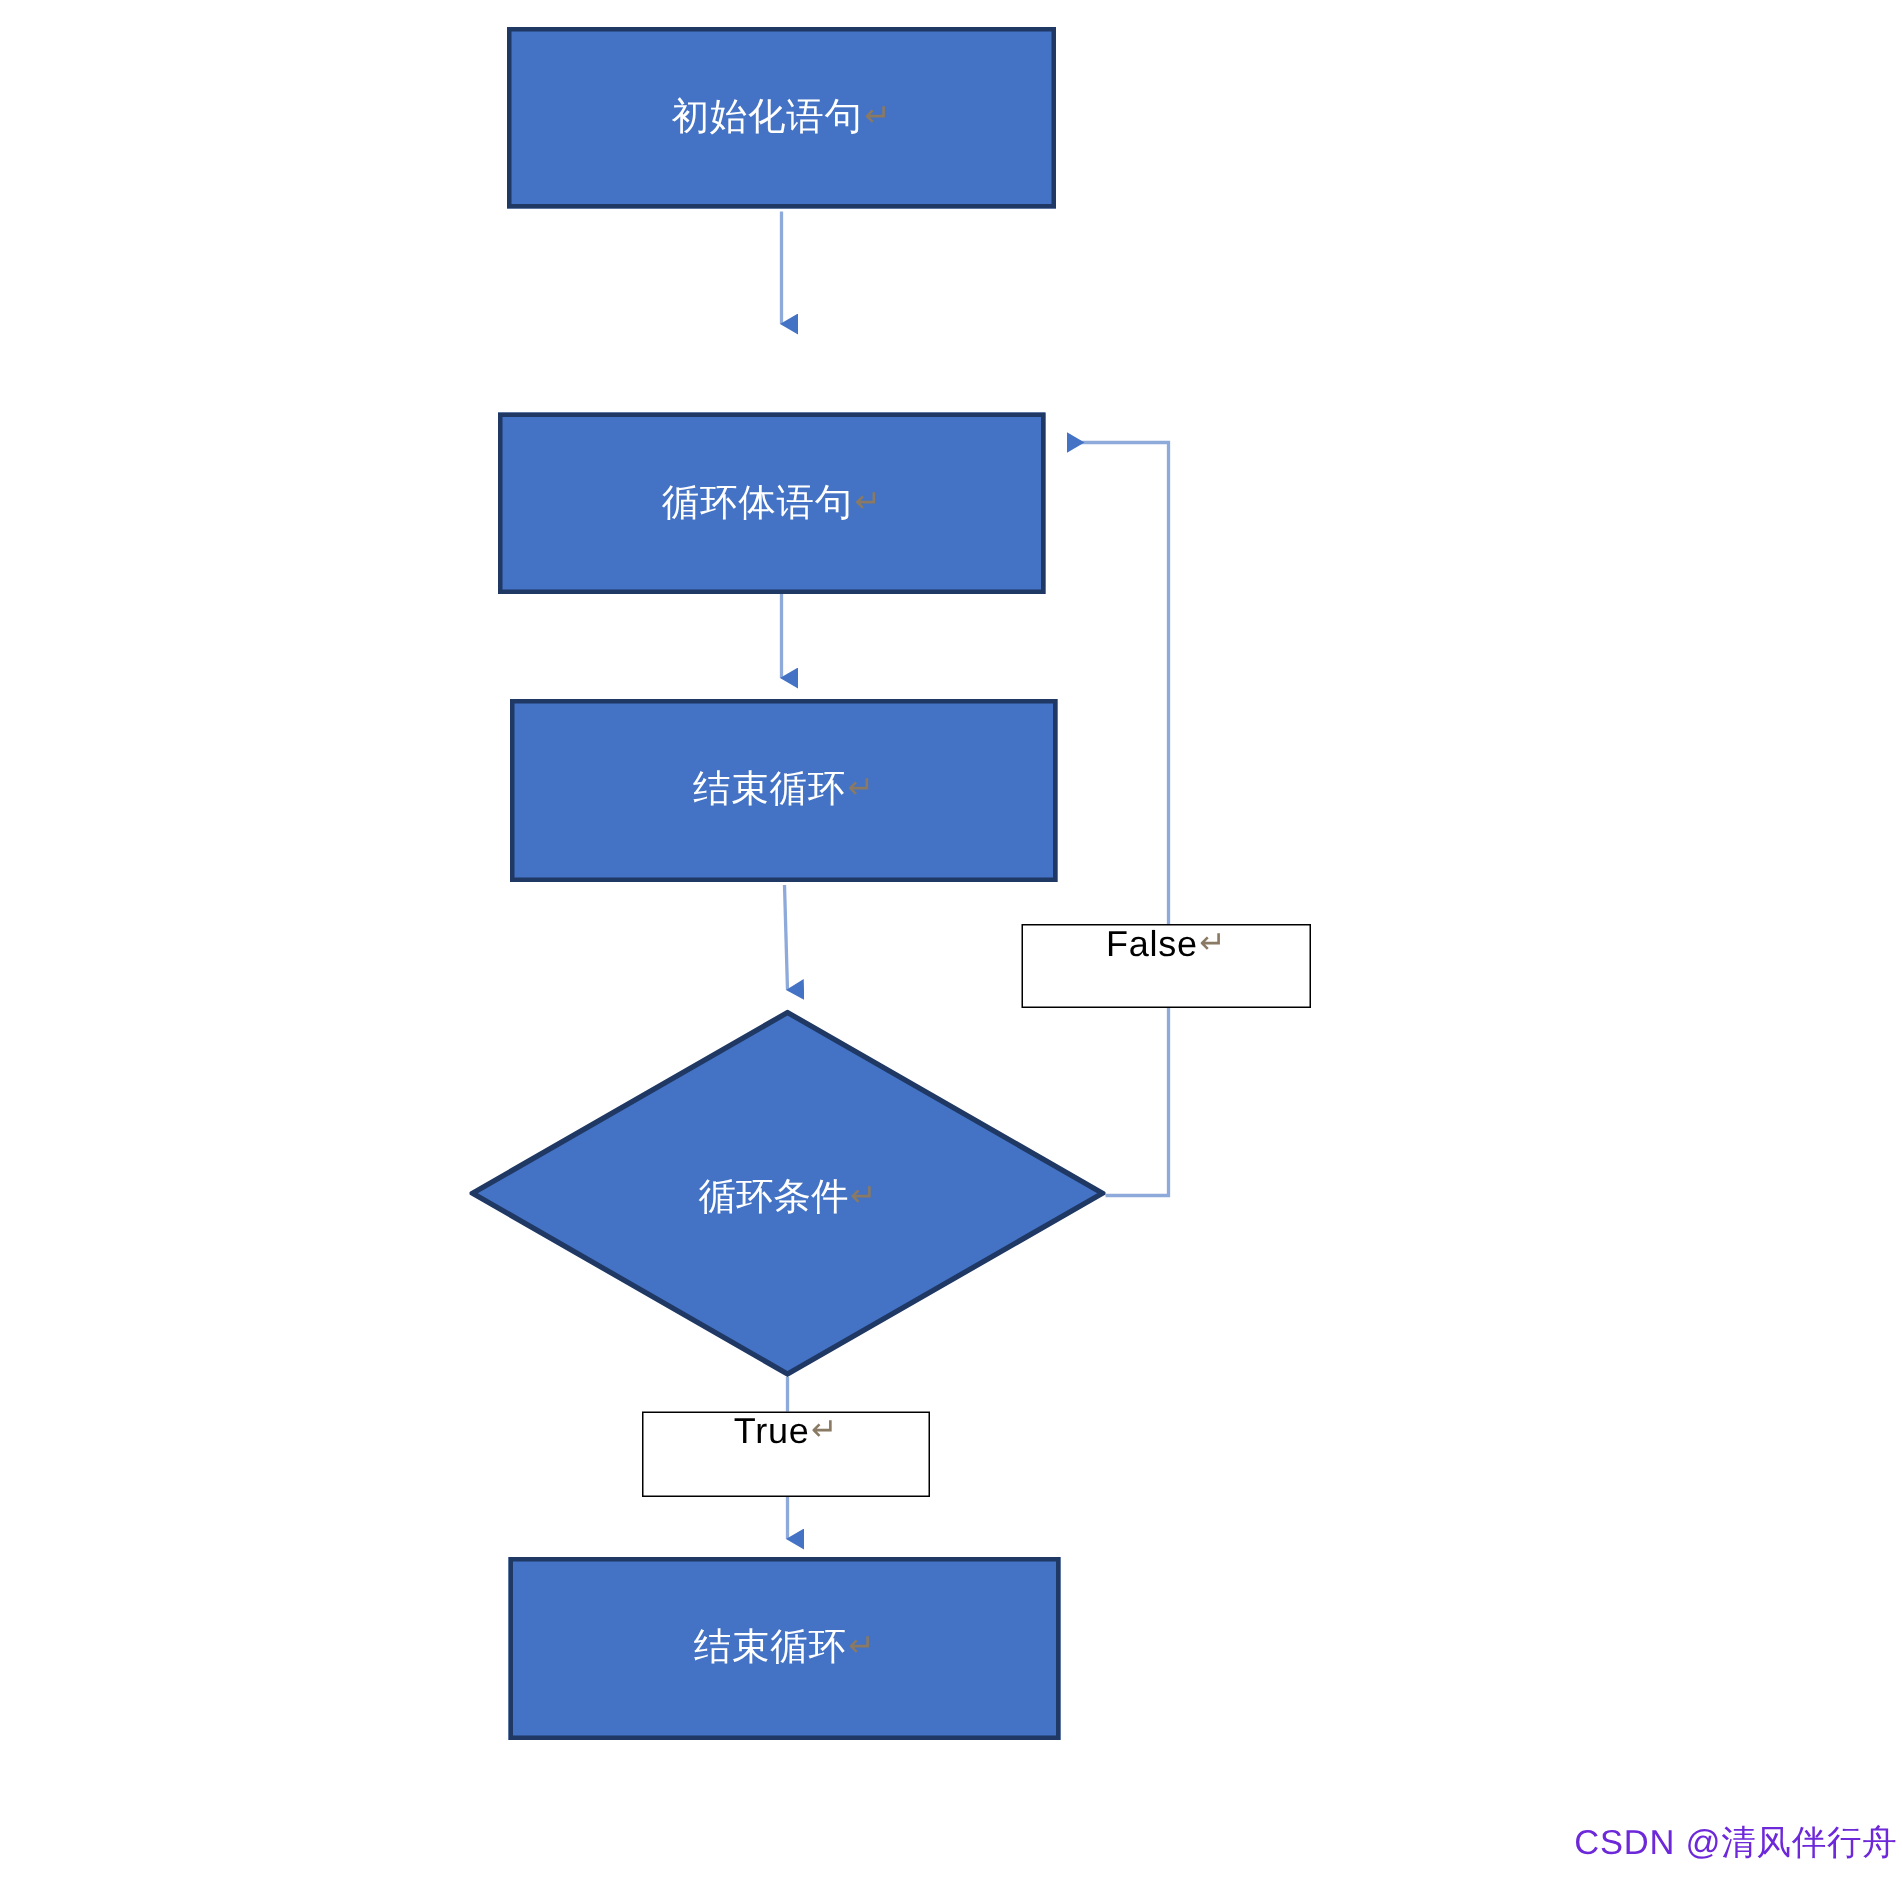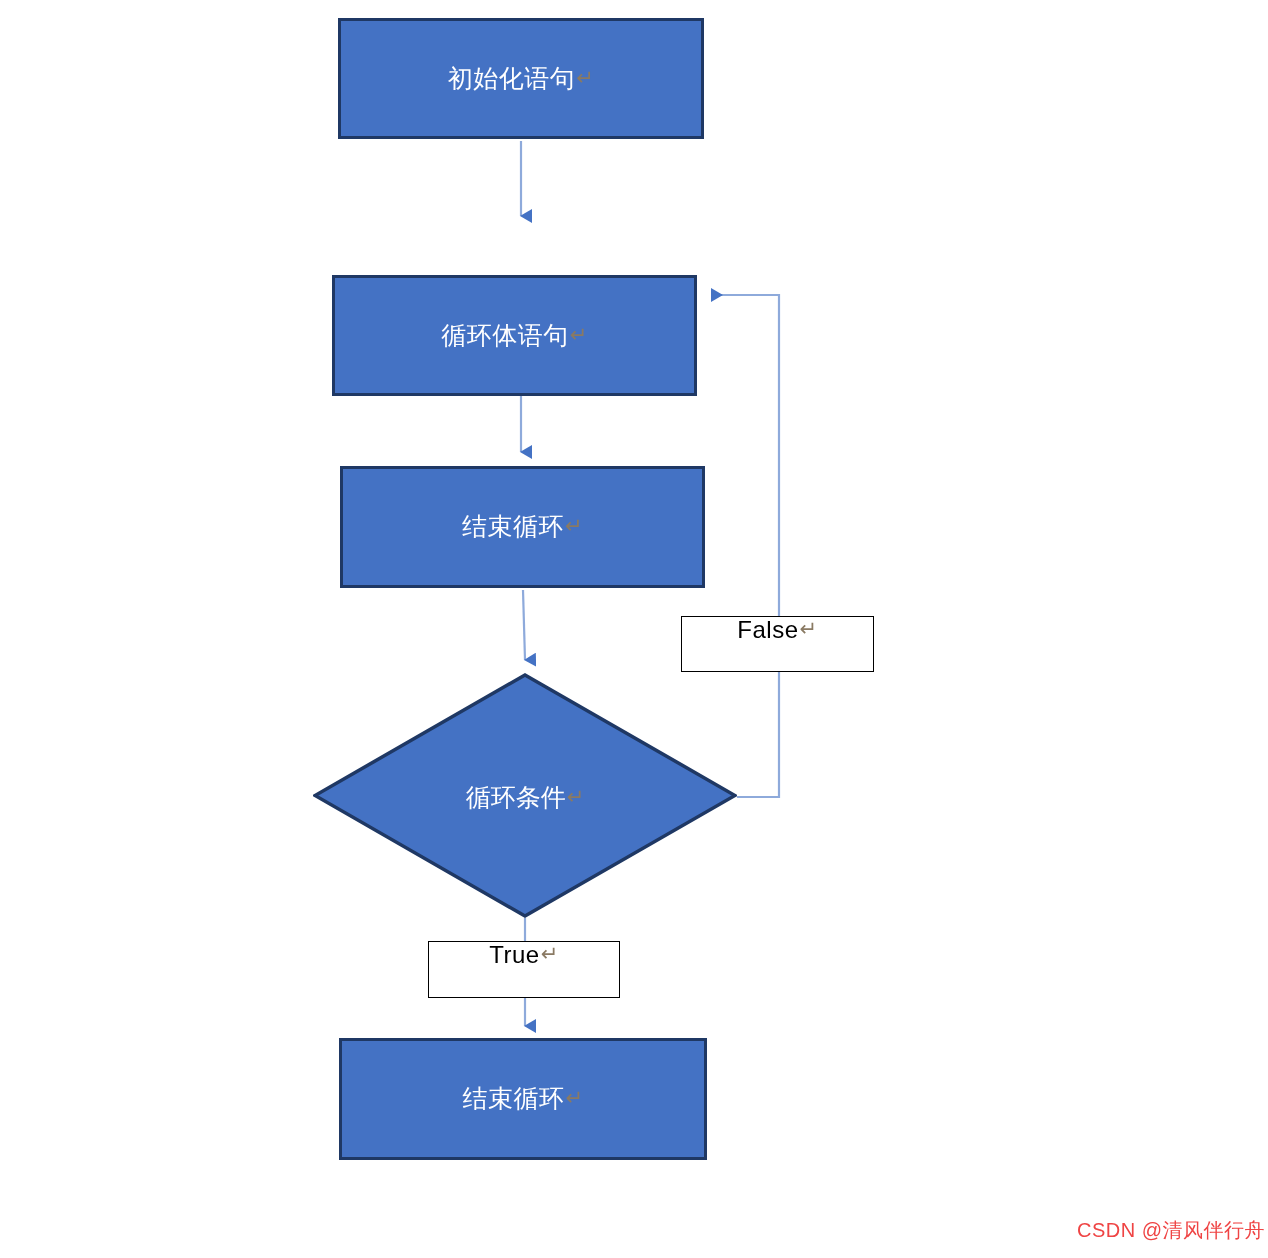--- a/index.html
+++ b/index.html
@@ -87,22 +87,22 @@
     text-align: center;
     color: #ffffff;
     font-size: 25px;
     white-space: nowrap;
   }
 
   .watermark {
     position: absolute;
     right: 14px;
     bottom: 14px;
-    color: #ef4444;
-    font-size: 20px;
+    color: #6d28d9;
+    font-size: 23px;
     white-space: nowrap;
     letter-spacing: 0.5px;
   }
 </style>
 </head>
 <body>
 
 <div id="canvas">
 
   <svg class="connectors" viewBox="0 0 1268 1258" xmlns="http://www.w3.org/2000/svg">

